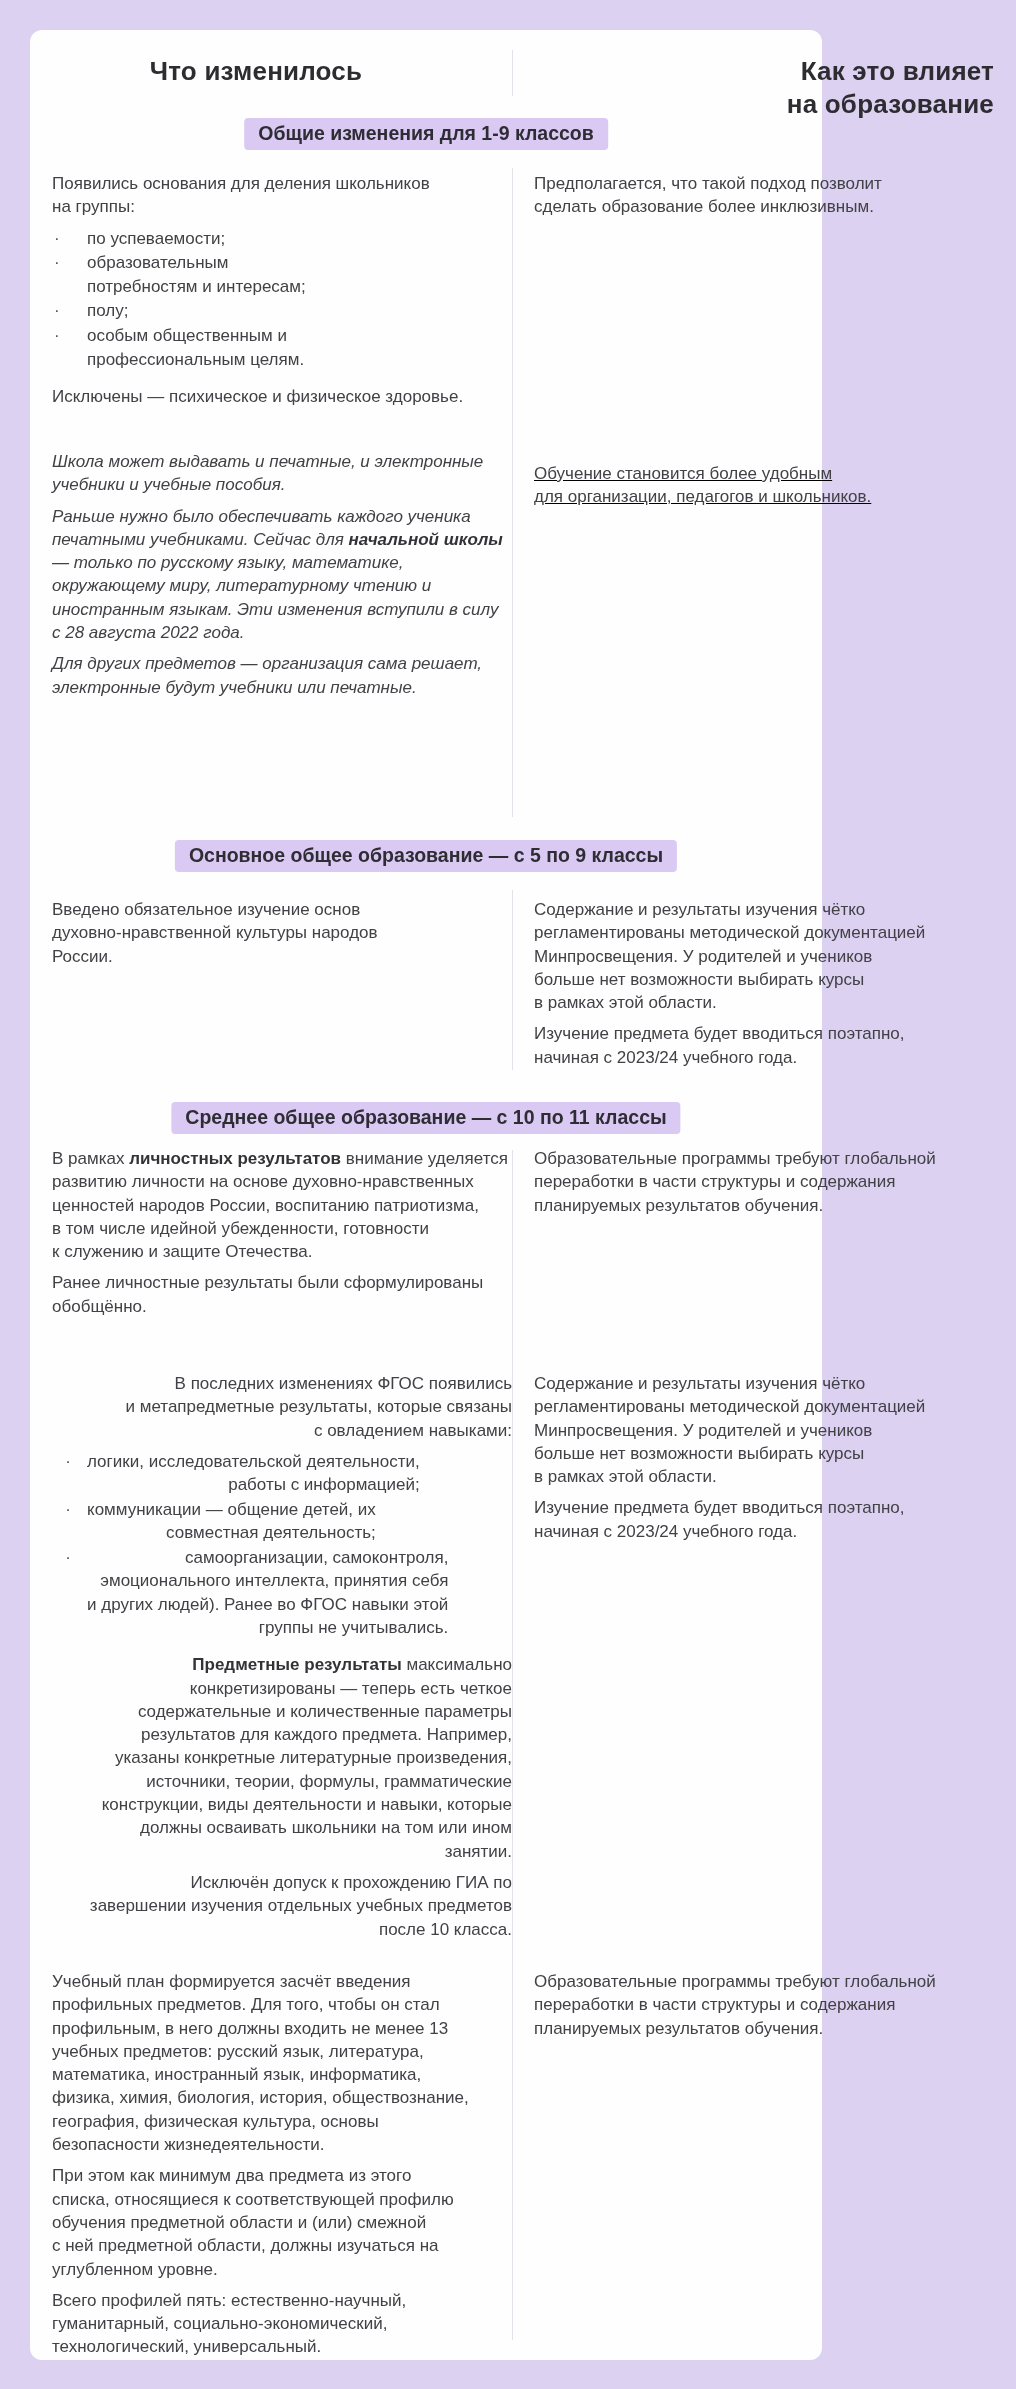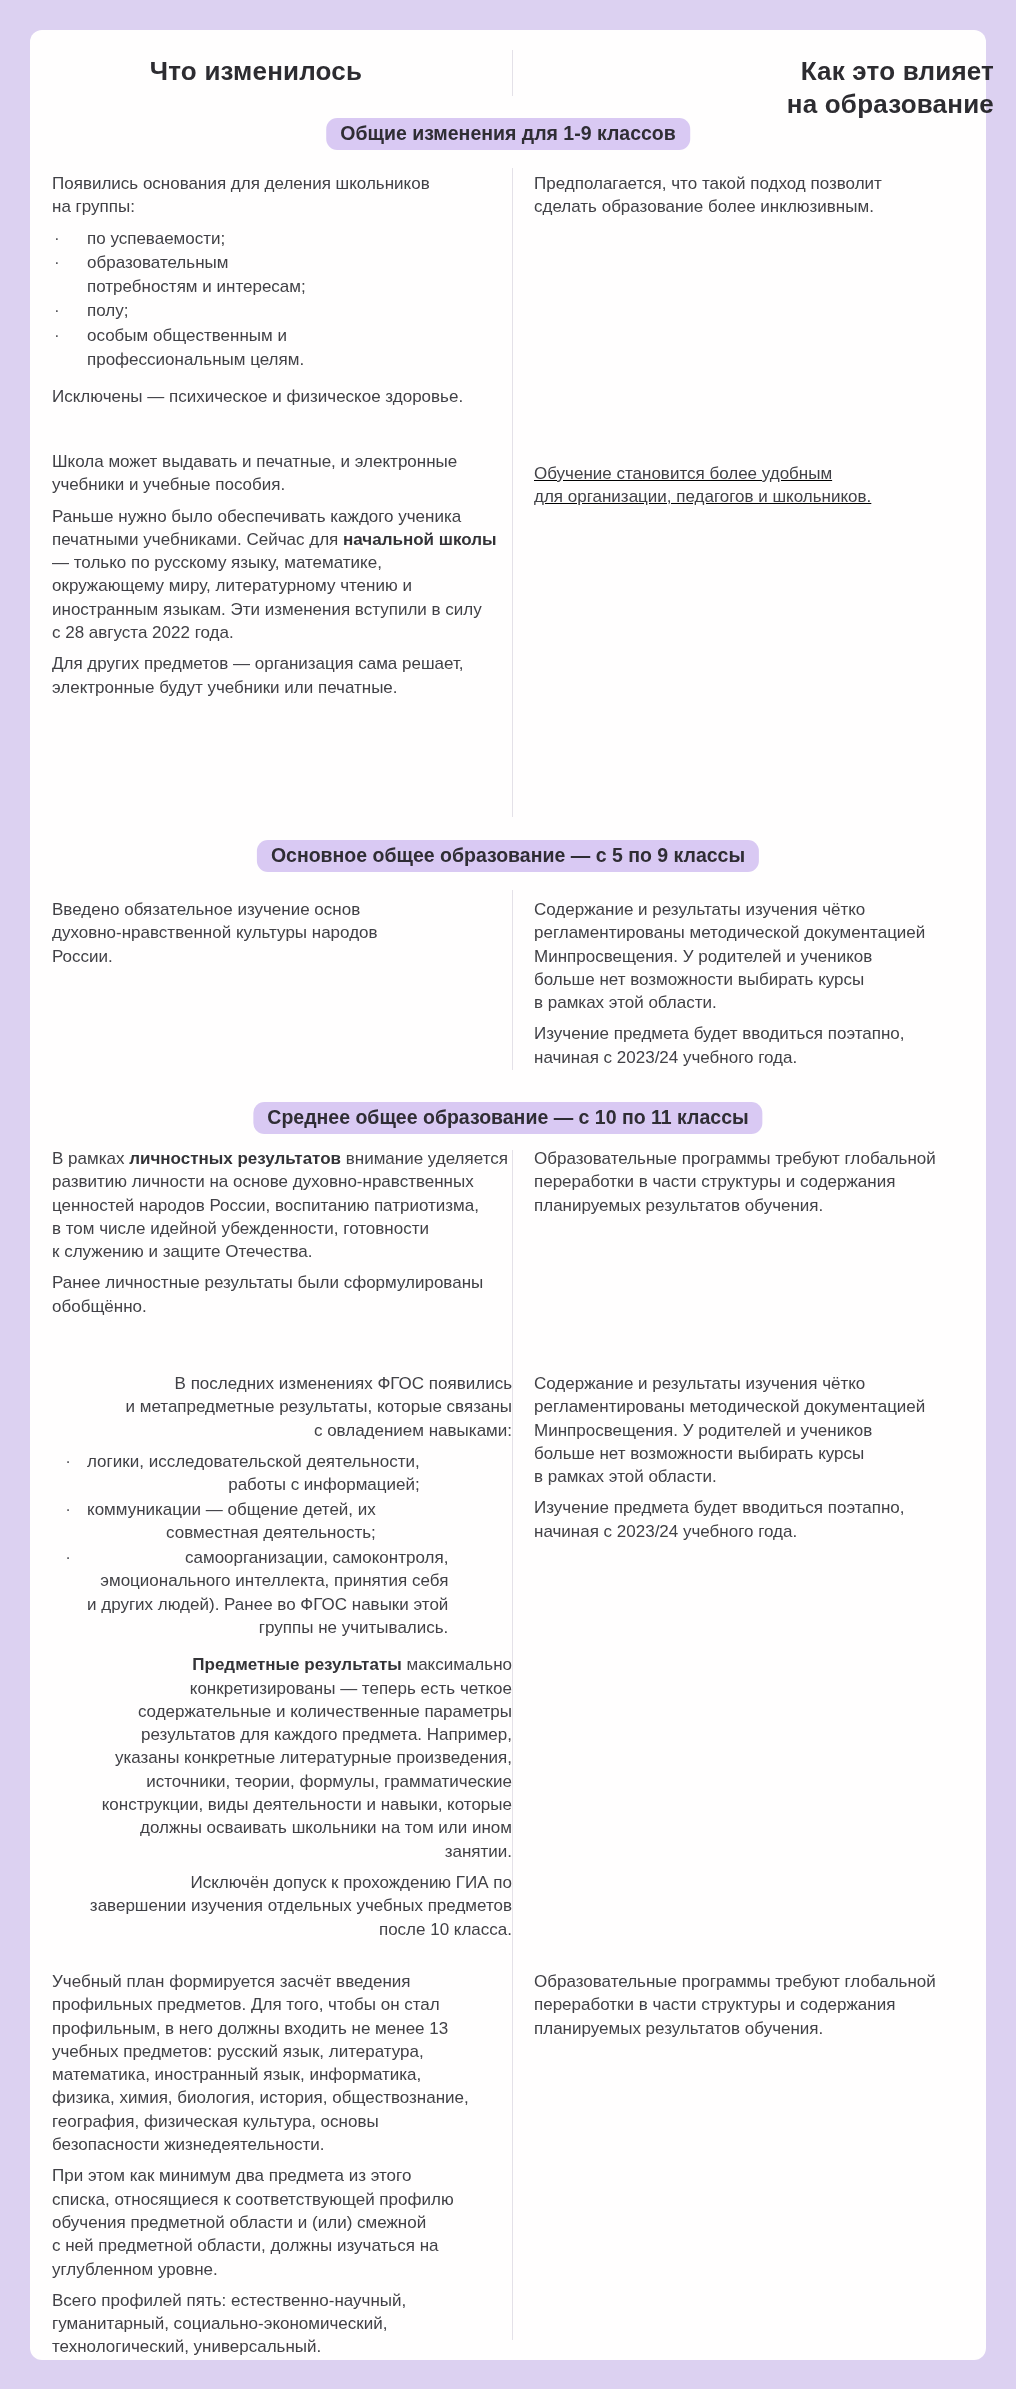--- a/index.html
+++ b/index.html
@@ -2,31 +2,31 @@
 <html><head>
 <meta charset="utf-8">
 <style>
   html,body{margin:0;padding:0;}
   .page{
     position:relative;width:1016px;height:2389px;
     background:#dcd1f1;overflow:hidden;
     font-family:"Liberation Sans",sans-serif;
   }
   .card{
-    position:absolute;left:30px;top:30px;width:956px;height:2330px;
+    position:absolute;left:30px;top:30px;width:792px;height:2330px;
     background:#fffefe;border-radius:12px;
   }
   .colhead{
     position:absolute;font-weight:700;font-size:26px;line-height:33px;
     color:#2d2c31;text-align:center;white-space:pre-line;letter-spacing:.2px;
   }
   .band{
     position:absolute;left:50%;transform:translateX(-50%);
     background:#d9c9f3;color:#2f2d34;font-weight:700;font-size:19.5px;
-    line-height:25px;padding:3px 14px 4px;border-radius:11px;white-space:nowrap;
+    line-height:25px;padding:3px 14px 4px;border-radius:4px;white-space:nowrap;
   }
   .vdiv{position:absolute;left:482px;width:1px;background:#e4e1e8;}
   .cl{position:absolute;left:22px;width:460px;}
   .cr{position:absolute;left:504px;width:434px;}
   .p{
     margin:0 0 8px;font-size:17px;line-height:23.3px;color:#414146;
     white-space:pre-line;font-weight:400;
   }
   .p:last-child{margin-bottom:0;}
   .bold{font-weight:700;color:#333337;}
@@ -76,21 +76,21 @@
         </li>
       </ul>
       <p class="p">Исключены — психическое и физическое здоровье.</p>
     </div>
 
     <div class="cr" style="top:142px;">
       <p class="p">Предполагается, что такой подход позволит
 сделать образование более инклюзивным.</p>
     </div>
 
-    <div class="cl" style="top:420px;">
+    <div class="cl" style="top:420px;font-style:italic;">
       <p class="p">Школа может выдавать и печатные, и электронные
 учебники и учебные пособия.</p>
       <p class="p"><span>Раньше нужно было обеспечивать каждого ученика
 печатными учебниками. Сейчас для </span><span class="bold">начальной школы</span><span>
 — только по русскому языку, математике,
 окружающему миру, литературному чтению и
 иностранным языкам. Эти изменения вступили в силу
 с 28 августа 2022 года.</span></p>
       <p class="p">Для других предметов — организация сама решает,
 электронные будут учебники или печатные.</p>

